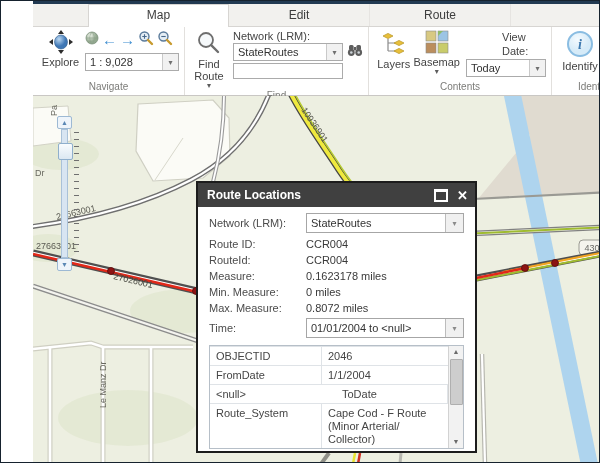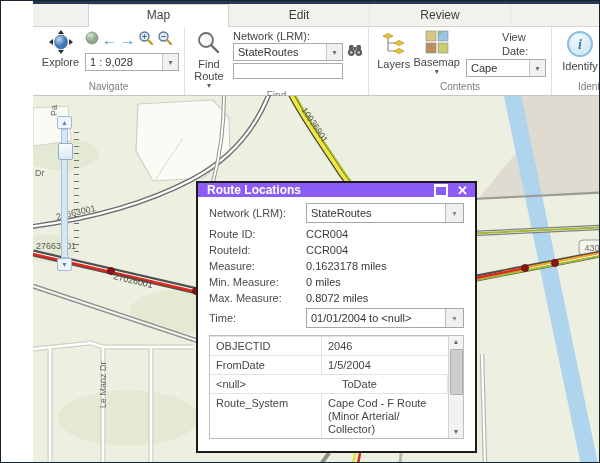--- a/index.html
+++ b/index.html
@@ -37,21 +37,21 @@
   .sbtn{position:absolute;left:0;width:15px;height:13px;background:#eef4fa;border:1px solid #9db9d4;box-sizing:border-box;
         color:#5a87b4;font-size:7px;text-align:center;line-height:11px;border-radius:2px;}
   .sbtn.up{top:0;} .sbtn.down{top:142px;}
   .strack{position:absolute;left:4px;top:13px;width:7px;height:129px;background:#d8e5f2;border:1px solid #a9c1d8;box-sizing:border-box;}
   .sthumb{position:absolute;left:1px;top:27px;width:13px;height:15px;background:linear-gradient(#f9fcfe,#dce8f2);
           border:1px solid #8fafcc;border-radius:2px;}
   .sticks{position:absolute;left:17px;top:16px;width:5px;height:124px;
           background:repeating-linear-gradient(to bottom,#6f6f6f 0 1.5px,transparent 1.5px 7px);}
   
   .dialog{position:absolute;left:163px;top:85px;width:281px;height:272px;background:#fff;border:2px solid #1c1c1c;box-sizing:border-box;}
-  .dlg-title{height:14px;background:#8b5cf6;color:#fff;display:flex;align-items:center;padding:0 7px 0 9px;
+  .dlg-title{height:24px;background:#404040;color:#fff;display:flex;align-items:center;padding:0 7px 0 9px;
              font-size:12px;font-weight:bold;}
   .dlg-title .sp{flex:1;}
   .dlg-max{width:10px;height:8px;border:2px solid #fff;border-top-width:3px;box-sizing:content-box;margin-right:9px;}
   .dlg-close{font-size:13px;font-weight:bold;line-height:13px;}
   .dlg-body{padding:6px 11px 0;}
   .frow{display:flex;align-items:center;height:15px;margin-bottom:1px;}
   .frow .lbl{width:97px;font-size:11px;color:#4b4b4b;flex-shrink:0;}
   .frow .val{font-size:11px;color:#3a3a3a;}
   .crow{height:20px;margin-bottom:3px;}
   .dcombo{display:flex;border:1px solid #a6a6a6;height:20px;flex:1;box-sizing:border-box;align-items:center;background:#fff;}
@@ -72,21 +72,21 @@
 </style>
 </head>
 <body>
 
 <div class="app">
   <div class="topstrip"></div>
 
   <div class="tabbar">
     <div class="tab active">Map</div>
     <div class="tab">Edit</div>
-    <div class="tab">Review</div>
+    <div class="tab">Route</div>
   </div>
 
   <div class="ribbon">
 
     <div class="group" style="width:152px;">
       <div class="gc">
         <div class="btn-big" style="width:46px;">
           <span>
             <svg width="24" height="24" viewBox="0 0 24 24">
               <defs>
@@ -203,21 +203,21 @@
               <rect x="1" y="13" width="10" height="10" fill="#bb8e5e" stroke="#8b8b85" stroke-width="0.6"></rect>
               <rect x="13" y="13" width="10" height="10" fill="#c9cc6b" stroke="#8b8b85" stroke-width="0.6"></rect>
             </svg>
           </span>
           <span>Basemap</span>
           <span class="caret">▾</span>
         </div>
         <div style="display:flex;flex-direction:column;margin-left:6px;">
           <div style="font-size:11px;color:#444;line-height:14px;margin-left:36px;">View Date:</div>
           <div class="combo" style="width:80px;margin-top:1px;">
-            <span class="val">Cape</span>
+            <span class="val">Today</span>
             <span class="arr">▾</span>
           </div>
         </div>
       </div>
       <div class="glabel">Contents</div>
     </div>
 
     <div class="group">
       <div class="gc">
         <div class="btn-big" style="width:46px;">
@@ -417,21 +417,21 @@
           </div>
         </div>
 
         <div class="dtable">
           <div class="trow">
             <span class="tc f">OBJECTID</span>
             <span class="tc v">2046</span>
           </div>
           <div class="trow">
             <span class="tc f">FromDate</span>
-            <span class="tc v">1/5/2004</span>
+            <span class="tc v">1/1/2004</span>
           </div>
           <div class="trow">
             <span class="tc v">&lt;null&gt;</span>
             <span class="tc f">ToDate</span>
           </div>
           <div class="trow">
             <span class="tc f">Route_System</span>
             <span class="tc v">Cape Cod - F Route (Minor Arterial/ Collector)</span>
           </div>
           <div class="sbar">

